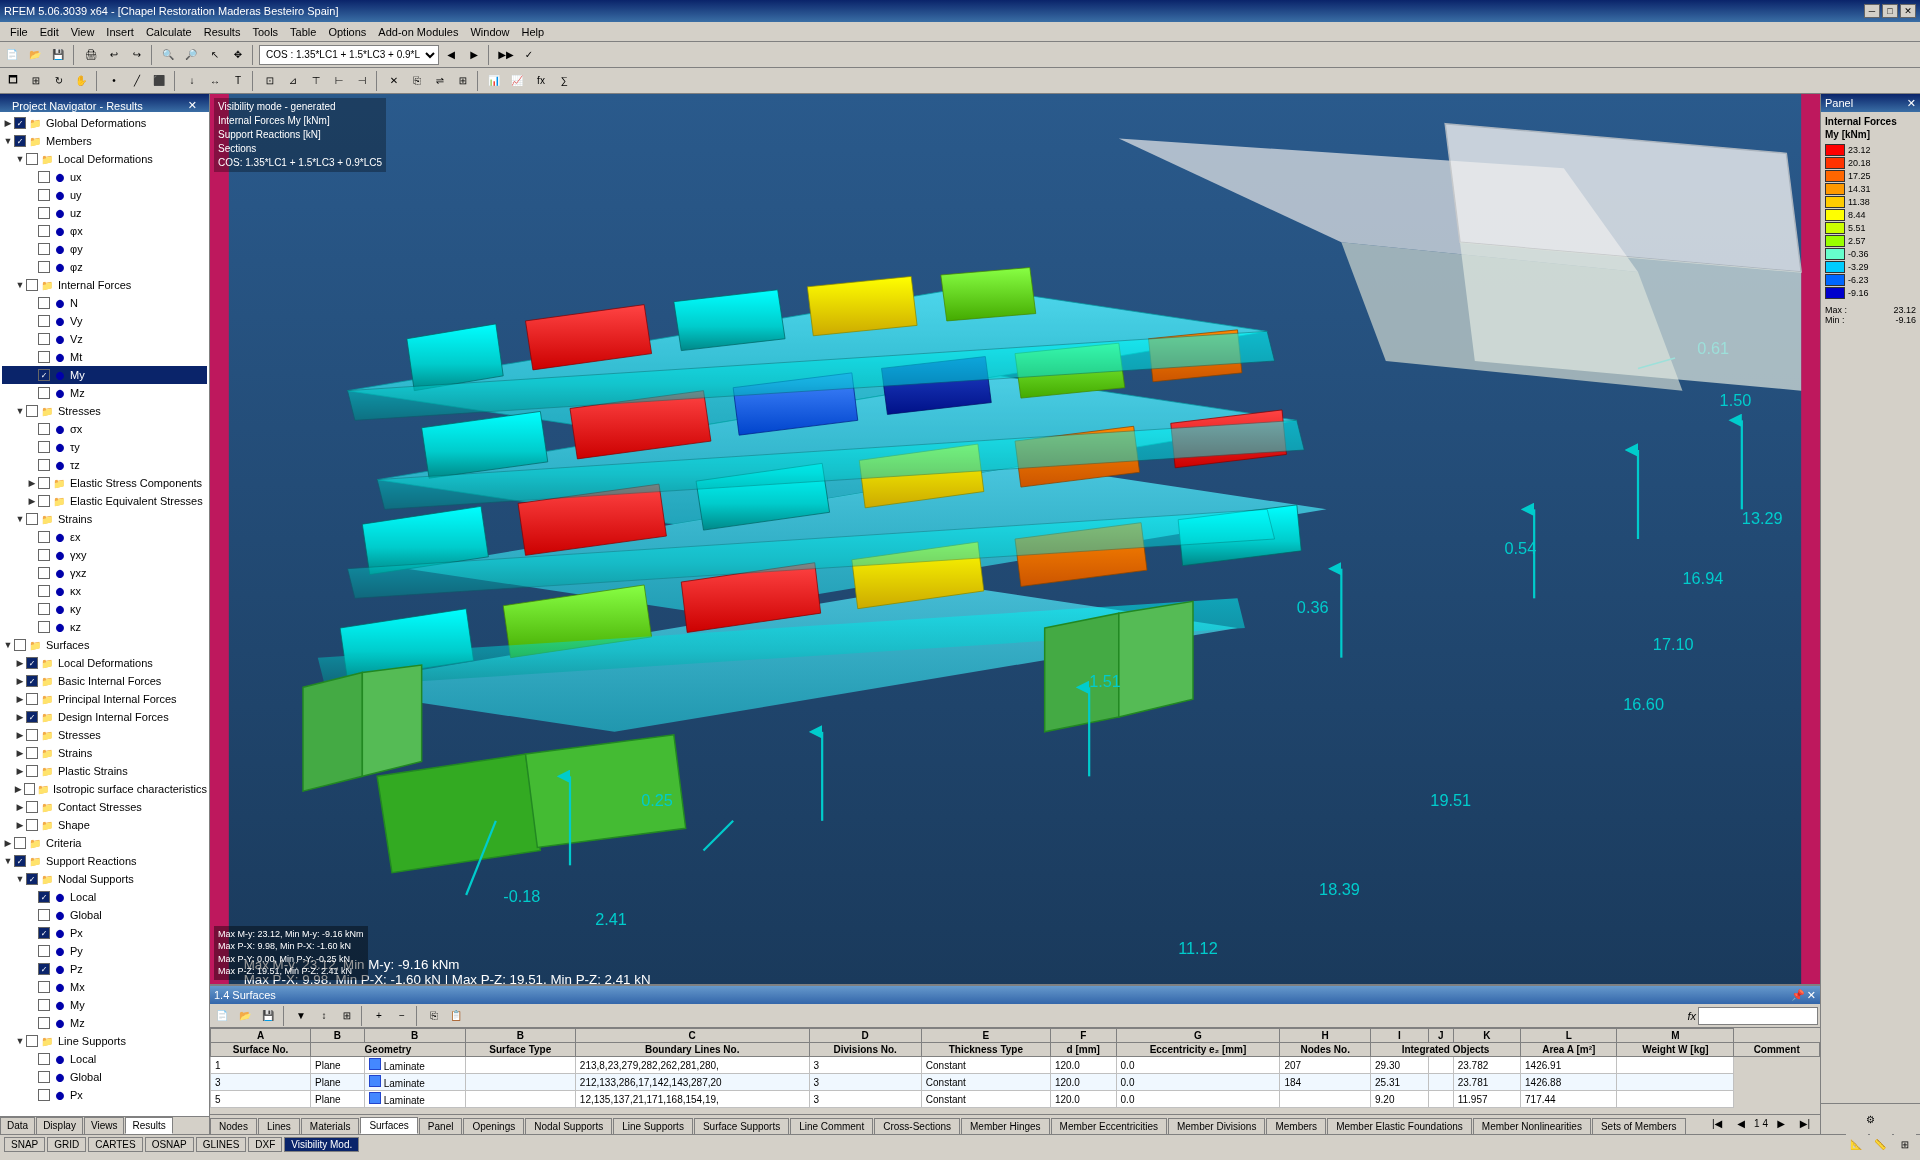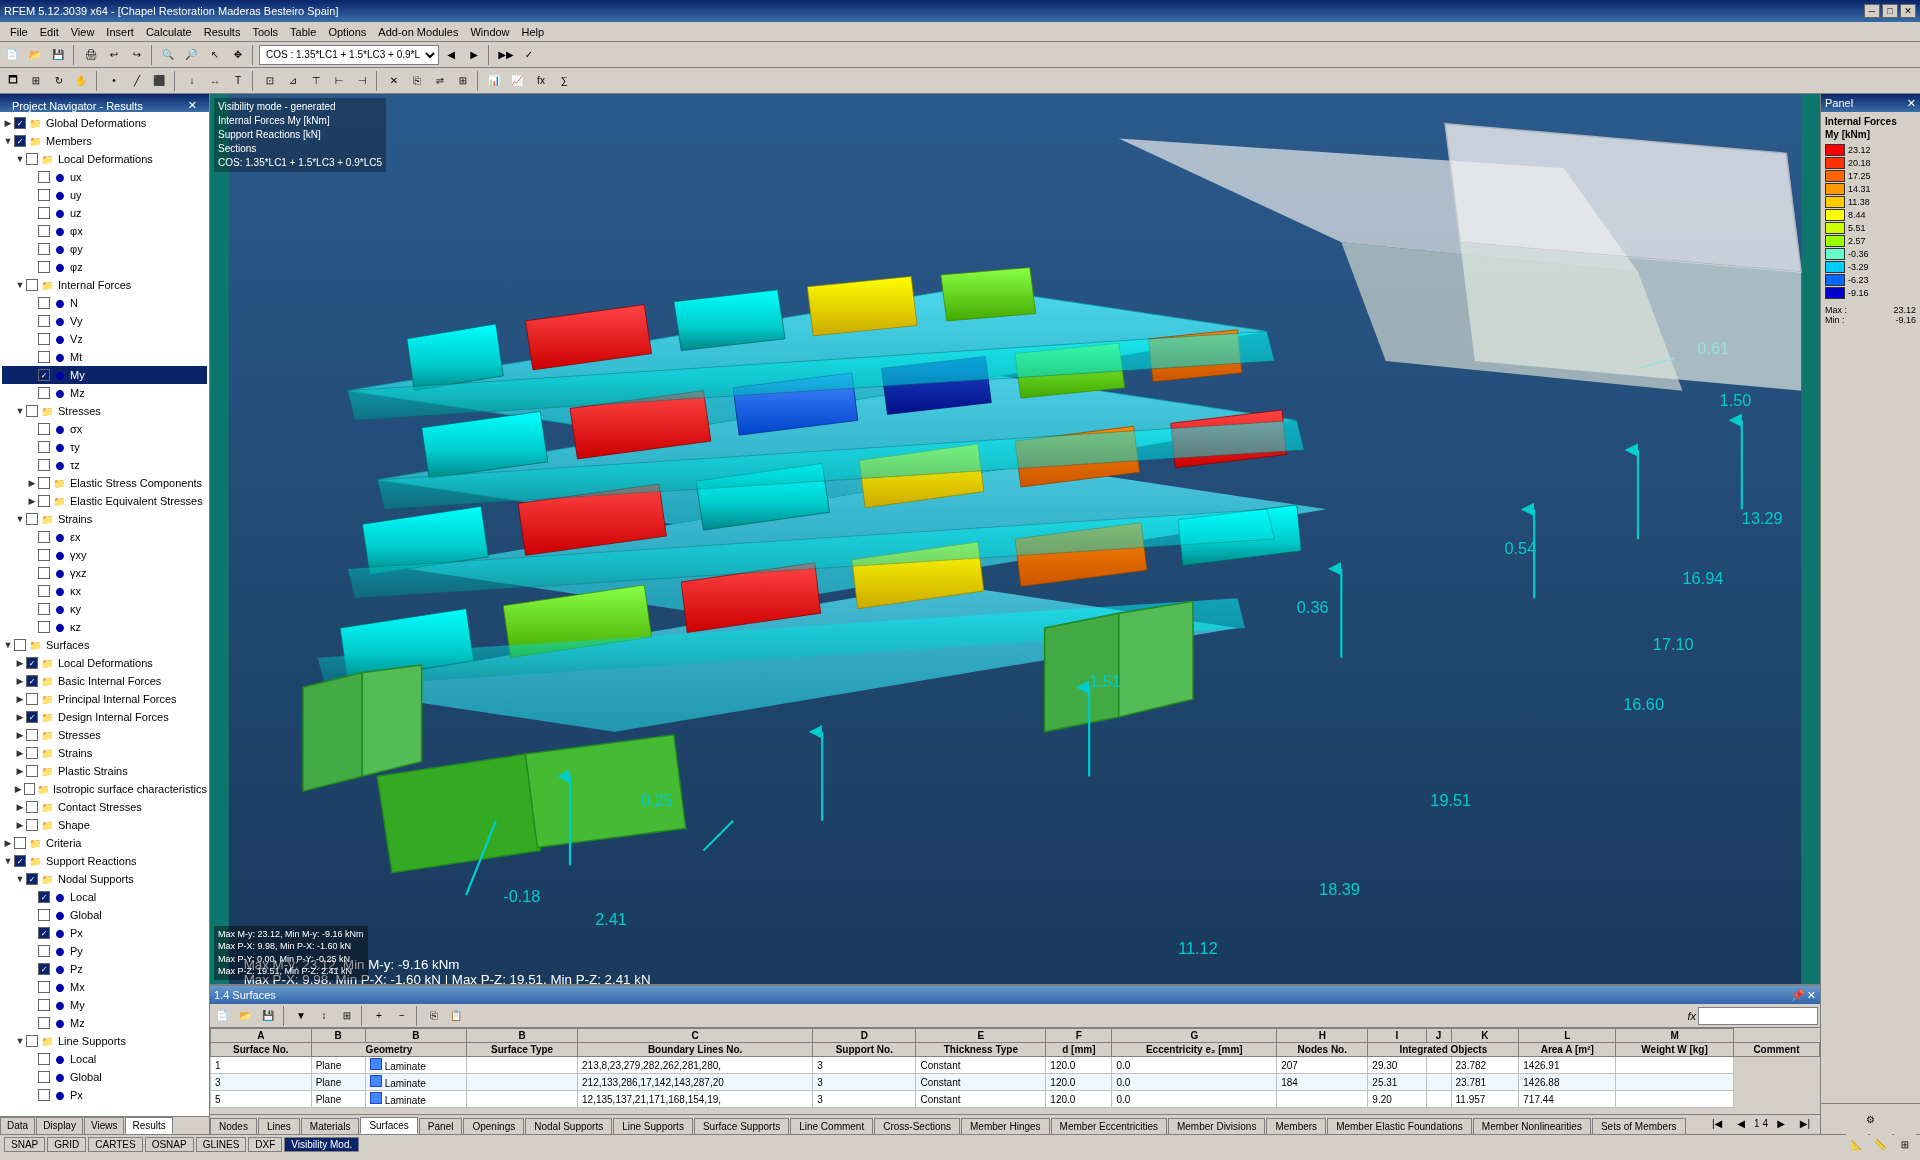--- a/index.html
+++ b/index.html
@@ -31,21 +31,21 @@
     .tree-item.selected { background: #0a246a; color: white; }
     .tree-indent { display: inline-block; }
     .tree-toggle { width: 12px; display: inline-flex; align-items: center; justify-content: center; font-size: 9px; color: #333; }
     .tree-icon { width: 16px; height: 16px; display: inline-flex; align-items: center; justify-content: center; margin-right: 2px; font-size: 10px; }
     .tree-label { font-size: 11px; text-align: right; }
     .checkbox { width: 12px; height: 12px; border: 1px solid #666; background: white; display: inline-flex; align-items: center; justify-content: center; margin-right: 2px; font-size: 8px; }
     .checkbox.checked { background: #0a246a; color: white; }
 
     
     #center-area { flex: 1; display: flex; flex-direction: column; position: relative; }
-    #viewport { flex: 1; background: #0f766e; position: relative; overflow: hidden; }
+    #viewport { flex: 1; background: #be185d; position: relative; overflow: hidden; }
     #viewport-info { position: absolute; top: 4px; left: 4px; color: white; font-size: 10px; line-height: 1.4; background: rgba(0,0,0,0.3); padding: 2px 4px; }
 
     
     #bottom-area { height: 130px; background: #d4d0c8; border-top: 2px solid #808080; }
     #table-header-bar { height: 18px; background: linear-gradient(to bottom, #6699cc, #3366aa); color: white; display: flex; align-items: center; justify-content: space-between; padding: 0 4px; font-size: 11px; }
     #table-toolbar { height: 24px; background: #d4d0c8; display: flex; align-items: center; padding: 0 2px; border-bottom: 1px solid #808080; gap: 1px; }
     #table-content { overflow: auto; height: calc(130px - 18px - 24px); }
     table.data-table { border-collapse: collapse; font-size: 10px; white-space: nowrap; width: 100%; }
     table.data-table th { background: #d4d0c8; border: 1px solid #808080; padding: 1px 4px; text-align: center; position: sticky; top: 0; }
     table.data-table td { border: 1px solid #c0c0c0; padding: 1px 4px; background: white; }
@@ -80,21 +80,21 @@
 
     
     #main-svg { width: 100%; height: 100%; }
 
     .toolbar2 { height: 26px; background: #d4d0c8; display: flex; align-items: center; padding: 0 2px; border-bottom: 1px solid #808080; gap: 1px; overflow: hidden; }
   </style>
 </head>
 <body>
 
 <div id="title-bar">
-  <span>RFEM 5.12.3039 x64 - [Chapel Restoration Maderas Besteiro Spain]</span>
+  <span>RFEM 5.06.3039 x64 - [Chapel Restoration Maderas Besteiro Spain]</span>
   <div class="win-controls">
     <div class="win-btn">─</div>
     <div class="win-btn">□</div>
     <div class="win-btn">✕</div>
   </div>
 </div>
 
 <div id="menu-bar">
   <span class="menu-item">File</span>
   <span class="menu-item">Edit</span>
@@ -823,21 +823,21 @@
               <th class="col-letter">J</th>
               <th class="col-letter">K</th>
               <th class="col-letter">L</th>
               <th class="col-letter">M</th>
             </tr>
             <tr>
               <th>Surface No.</th>
               <th colspan="2">Geometry</th>
               <th>Surface Type</th>
               <th>Boundary Lines No.</th>
-              <th>Support No.</th>
+              <th>Divisions No.</th>
               <th>Thickness Type</th>
               <th>d [mm]</th>
               <th>Eccentricity e₂ [mm]</th>
               <th>Nodes No.</th>
               <th colspan="3">Integrated Objects</th>
               <th>Area A [m²]</th>
               <th>Weight W [kg]</th>
               <th>Comment</th>
             </tr>
           </thead>

